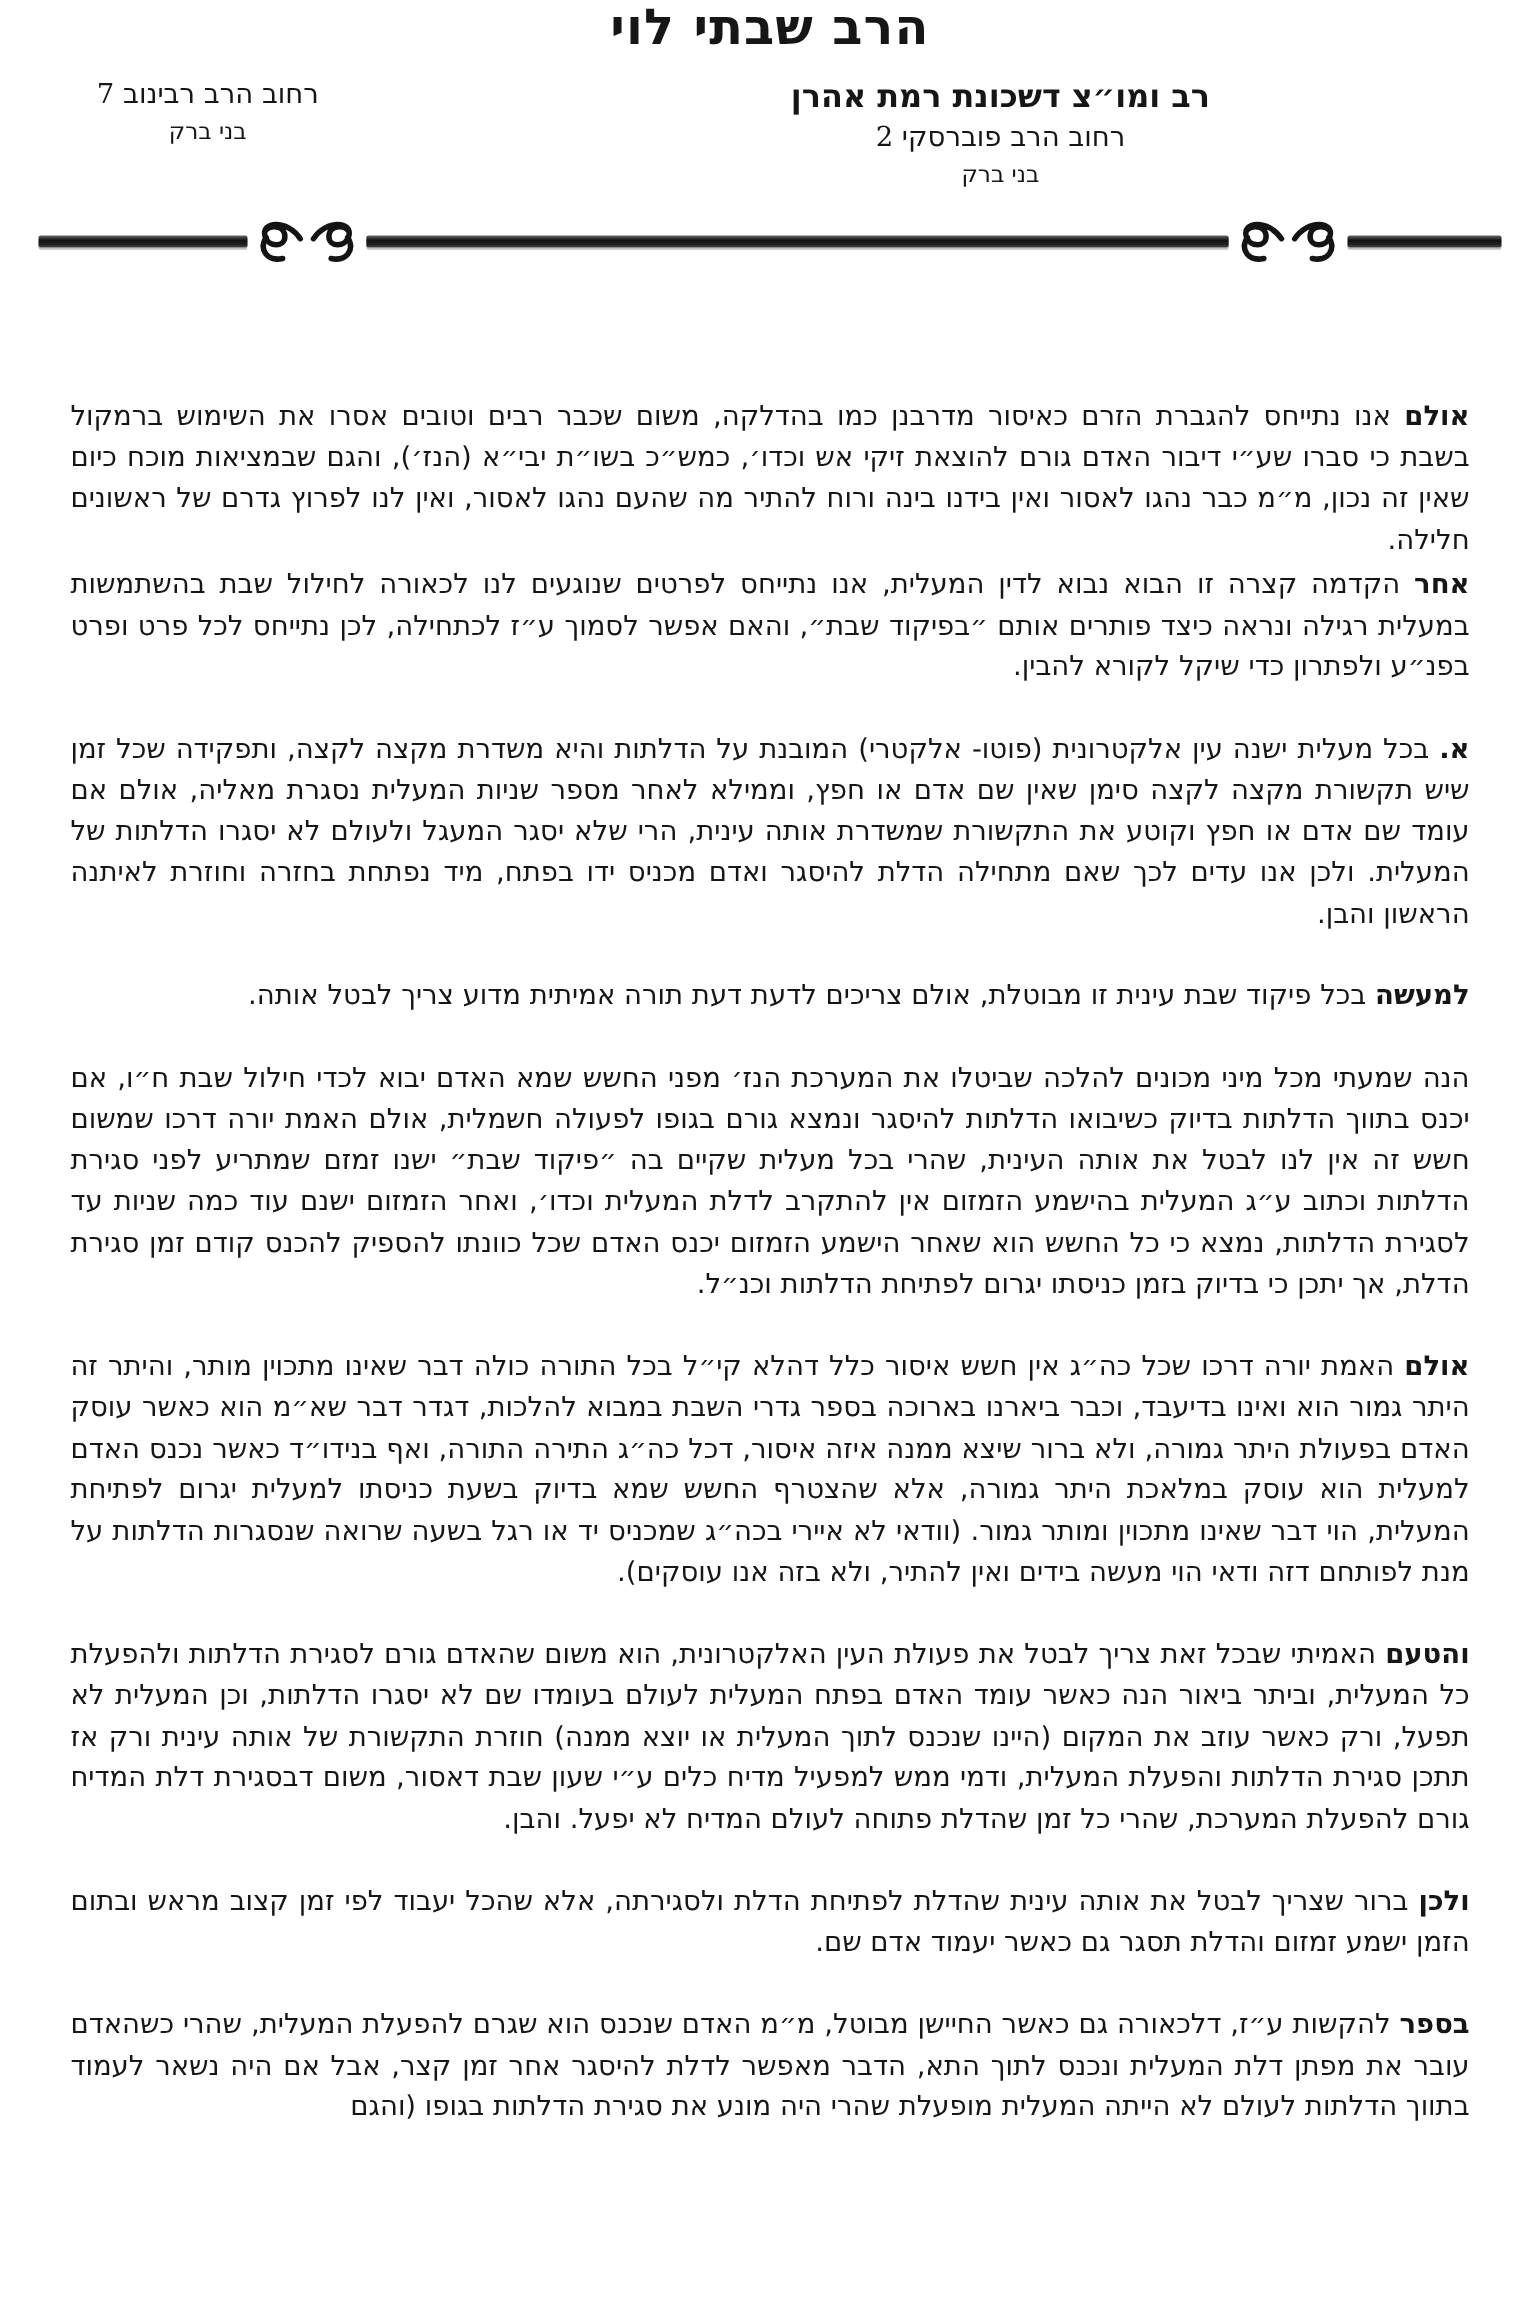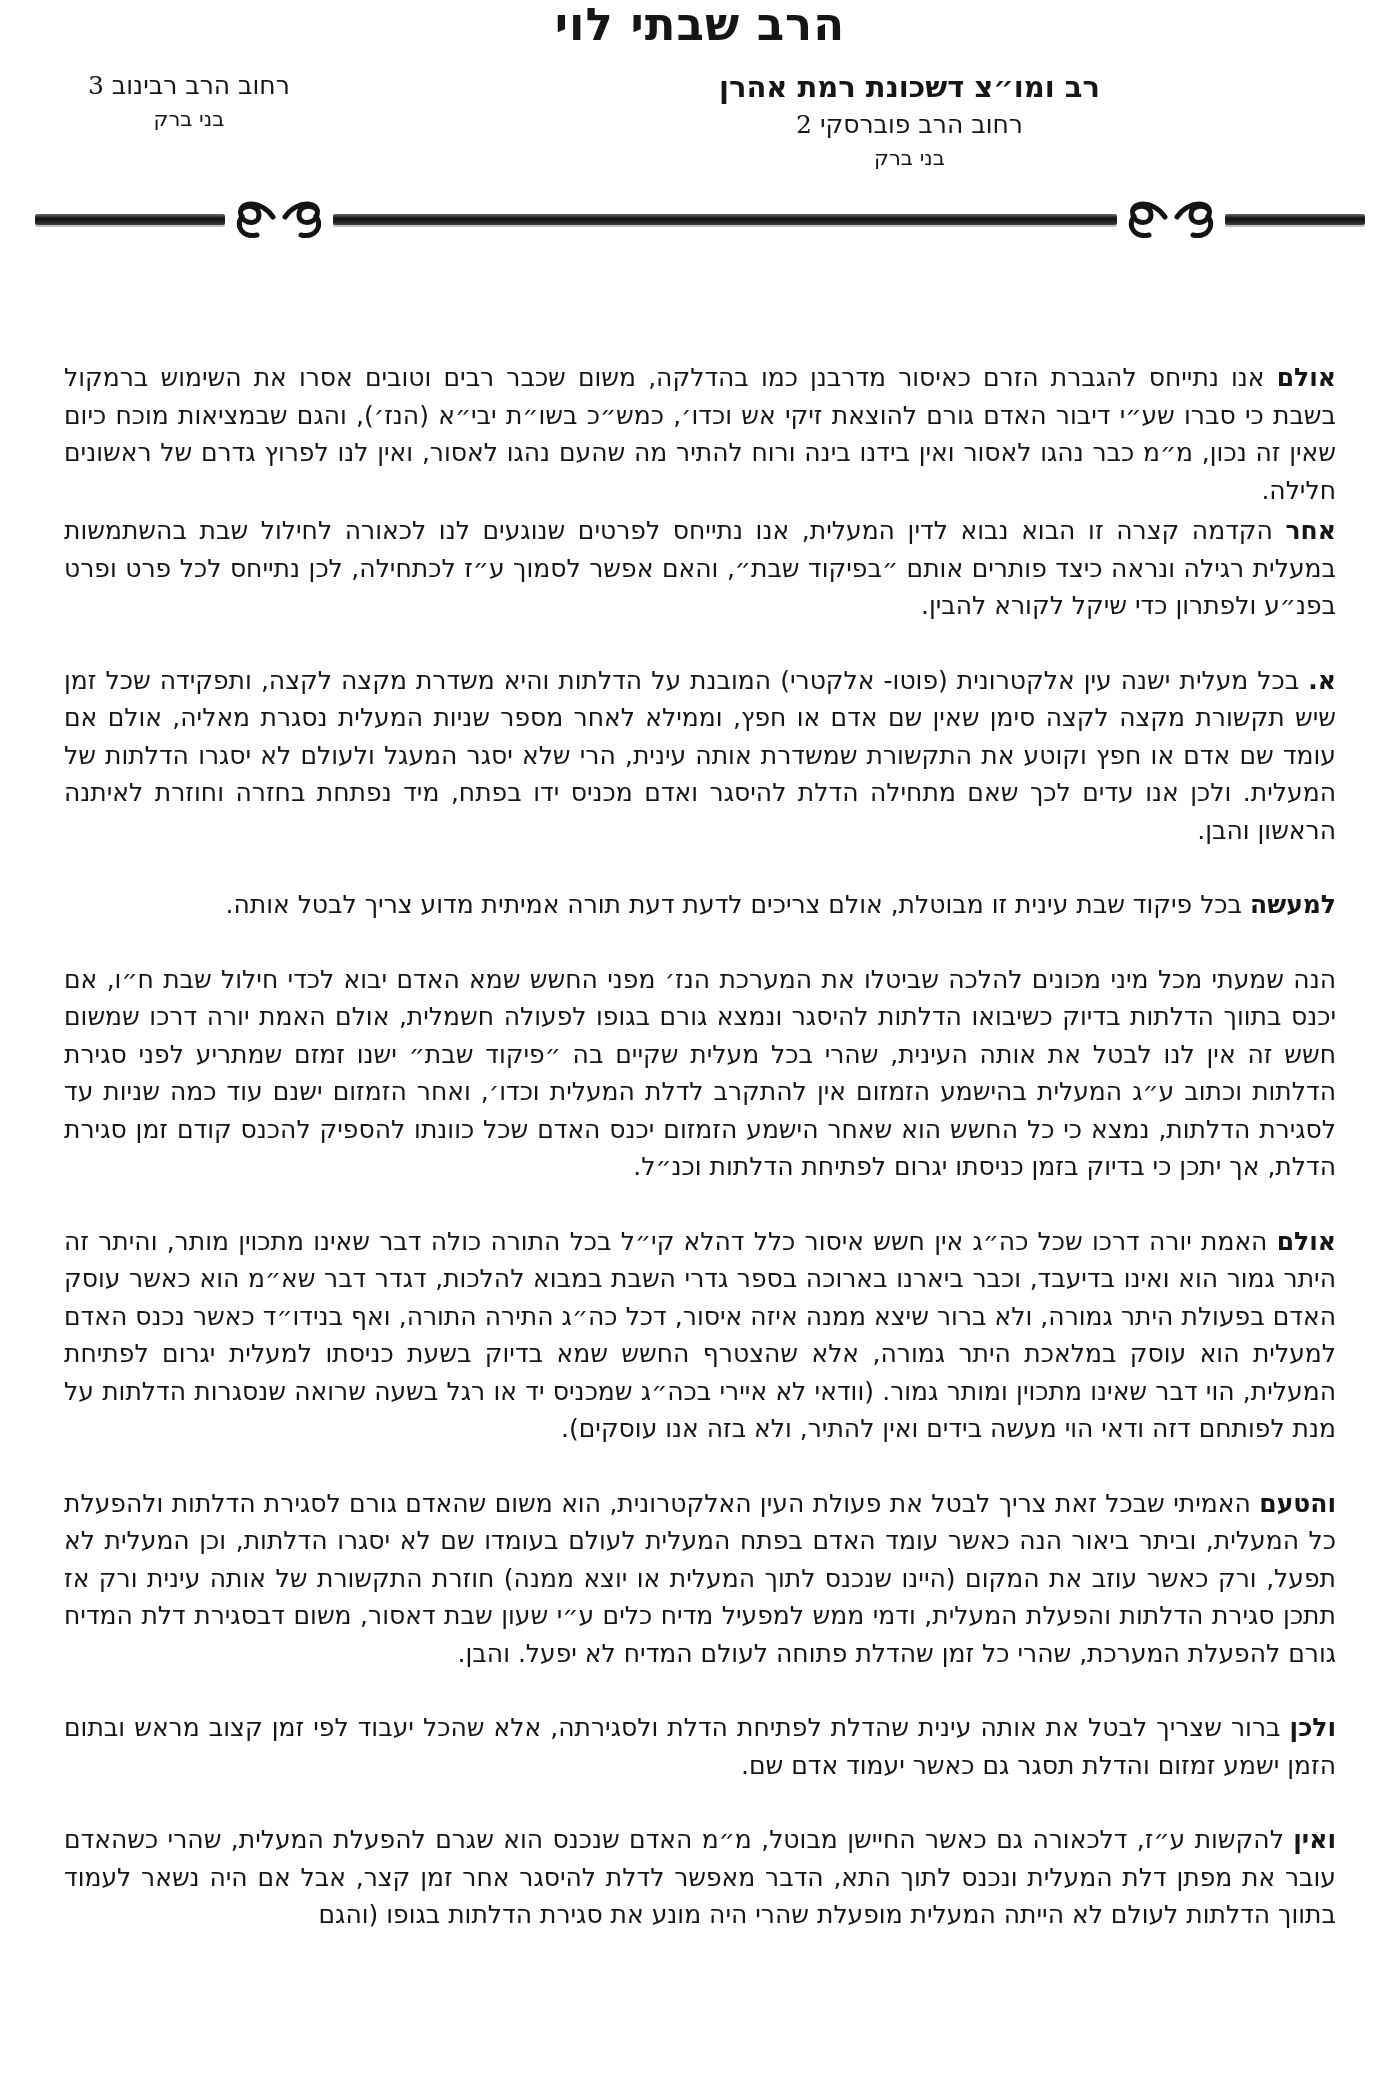--- a/index.html
+++ b/index.html
@@ -53,21 +53,21 @@
   <div class="letterhead">
     <div class="rav-name">הרב שבתי לוי</div>
 
     <div class="letterhead-cols">
       <div class="lh-col">
         <div class="l1">רב ומו״צ דשכונת רמת אהרן</div>
         <div class="l2">רחוב הרב פוברסקי 2</div>
         <div class="l3">בני ברק</div>
       </div>
       <div class="lh-col">
-        <div class="l2">רחוב הרב רבינוב 3</div>
+        <div class="l2">רחוב הרב רבינוב 7</div>
         <div class="l3">בני ברק</div>
       </div>
     </div>
   </div>
 
   <div class="divider">
     <div class="bar end-a"></div>
     <svg class="ornament" width="116" height="44" viewBox="0 0 116 44">
       <defs>
         <g id="curl" fill="none" stroke="#141414" stroke-width="5" stroke-linecap="round">
@@ -97,16 +97,16 @@
     <p class="para"><b class="lead">למעשה</b> <span>בכל פיקוד שבת עינית זו מבוטלת, אולם צריכים לדעת דעת תורה אמיתית מדוע צריך לבטל אותה.</span></p>
 
     <p class="para"><b class="lead"></b> <span>הנה שמעתי מכל מיני מכונים להלכה שביטלו את המערכת הנז׳ מפני החשש שמא האדם יבוא לכדי חילול שבת ח״ו, אם יכנס בתווך הדלתות בדיוק כשיבואו הדלתות להיסגר ונמצא גורם בגופו לפעולה חשמלית, אולם האמת יורה דרכו שמשום חשש זה אין לנו לבטל את אותה העינית, שהרי בכל מעלית שקיים בה ״פיקוד שבת״ ישנו זמזם שמתריע לפני סגירת הדלתות וכתוב ע״ג המעלית בהישמע הזמזום אין להתקרב לדלת המעלית וכדו׳, ואחר הזמזום ישנם עוד כמה שניות עד לסגירת הדלתות, נמצא כי כל החשש הוא שאחר הישמע הזמזום יכנס האדם שכל כוונתו להספיק להכנס קודם זמן סגירת הדלת, אך יתכן כי בדיוק בזמן כניסתו יגרום לפתיחת הדלתות וכנ״ל.</span></p>
 
     <p class="para"><b class="lead">אולם</b> <span>האמת יורה דרכו שכל כה״ג אין חשש איסור כלל דהלא קי״ל בכל התורה כולה דבר שאינו מתכוין מותר, והיתר זה היתר גמור הוא ואינו בדיעבד, וכבר ביארנו בארוכה בספר גדרי השבת במבוא להלכות, דגדר דבר שא״מ הוא כאשר עוסק האדם בפעולת היתר גמורה, ולא ברור שיצא ממנה איזה איסור, דכל כה״ג התירה התורה, ואף בנידו״ד כאשר נכנס האדם למעלית הוא עוסק במלאכת היתר גמורה, אלא שהצטרף החשש שמא בדיוק בשעת כניסתו למעלית יגרום לפתיחת המעלית, הוי דבר שאינו מתכוין ומותר גמור. (וודאי לא איירי בכה״ג שמכניס יד או רגל בשעה שרואה שנסגרות הדלתות על מנת לפותחם דזה ודאי הוי מעשה בידים ואין להתיר, ולא בזה אנו עוסקים).</span></p>
 
     <p class="para"><b class="lead">והטעם</b> <span>האמיתי שבכל זאת צריך לבטל את פעולת העין האלקטרונית, הוא משום שהאדם גורם לסגירת הדלתות ולהפעלת כל המעלית, וביתר ביאור הנה כאשר עומד האדם בפתח המעלית לעולם בעומדו שם לא יסגרו הדלתות, וכן המעלית לא תפעל, ורק כאשר עוזב את המקום (היינו שנכנס לתוך המעלית או יוצא ממנה) חוזרת התקשורת של אותה עינית ורק אז תתכן סגירת הדלתות והפעלת המעלית, ודמי ממש למפעיל מדיח כלים ע״י שעון שבת דאסור, משום דבסגירת דלת המדיח גורם להפעלת המערכת, שהרי כל זמן שהדלת פתוחה לעולם המדיח לא יפעל. והבן.</span></p>
 
     <p class="para"><b class="lead">ולכן</b> <span>ברור שצריך לבטל את אותה עינית שהדלת לפתיחת הדלת ולסגירתה, אלא שהכל יעבוד לפי זמן קצוב מראש ובתום הזמן ישמע זמזום והדלת תסגר גם כאשר יעמוד אדם שם.</span></p>
 
-    <p class="para"><b class="lead">ואין</b> <span>להקשות ע״ז, דלכאורה גם כאשר החיישן מבוטל, מ״מ האדם שנכנס הוא שגרם להפעלת המעלית, שהרי כשהאדם עובר את מפתן דלת המעלית ונכנס לתוך התא, הדבר מאפשר לדלת להיסגר אחר זמן קצר, אבל אם היה נשאר לעמוד בתווך הדלתות לעולם לא הייתה המעלית מופעלת שהרי היה מונע את סגירת הדלתות בגופו (והגם</span></p>
+    <p class="para"><b class="lead">בספר</b> <span>להקשות ע״ז, דלכאורה גם כאשר החיישן מבוטל, מ״מ האדם שנכנס הוא שגרם להפעלת המעלית, שהרי כשהאדם עובר את מפתן דלת המעלית ונכנס לתוך התא, הדבר מאפשר לדלת להיסגר אחר זמן קצר, אבל אם היה נשאר לעמוד בתווך הדלתות לעולם לא הייתה המעלית מופעלת שהרי היה מונע את סגירת הדלתות בגופו (והגם</span></p>
 
   </div>
 </div>
 
 </body></html>

